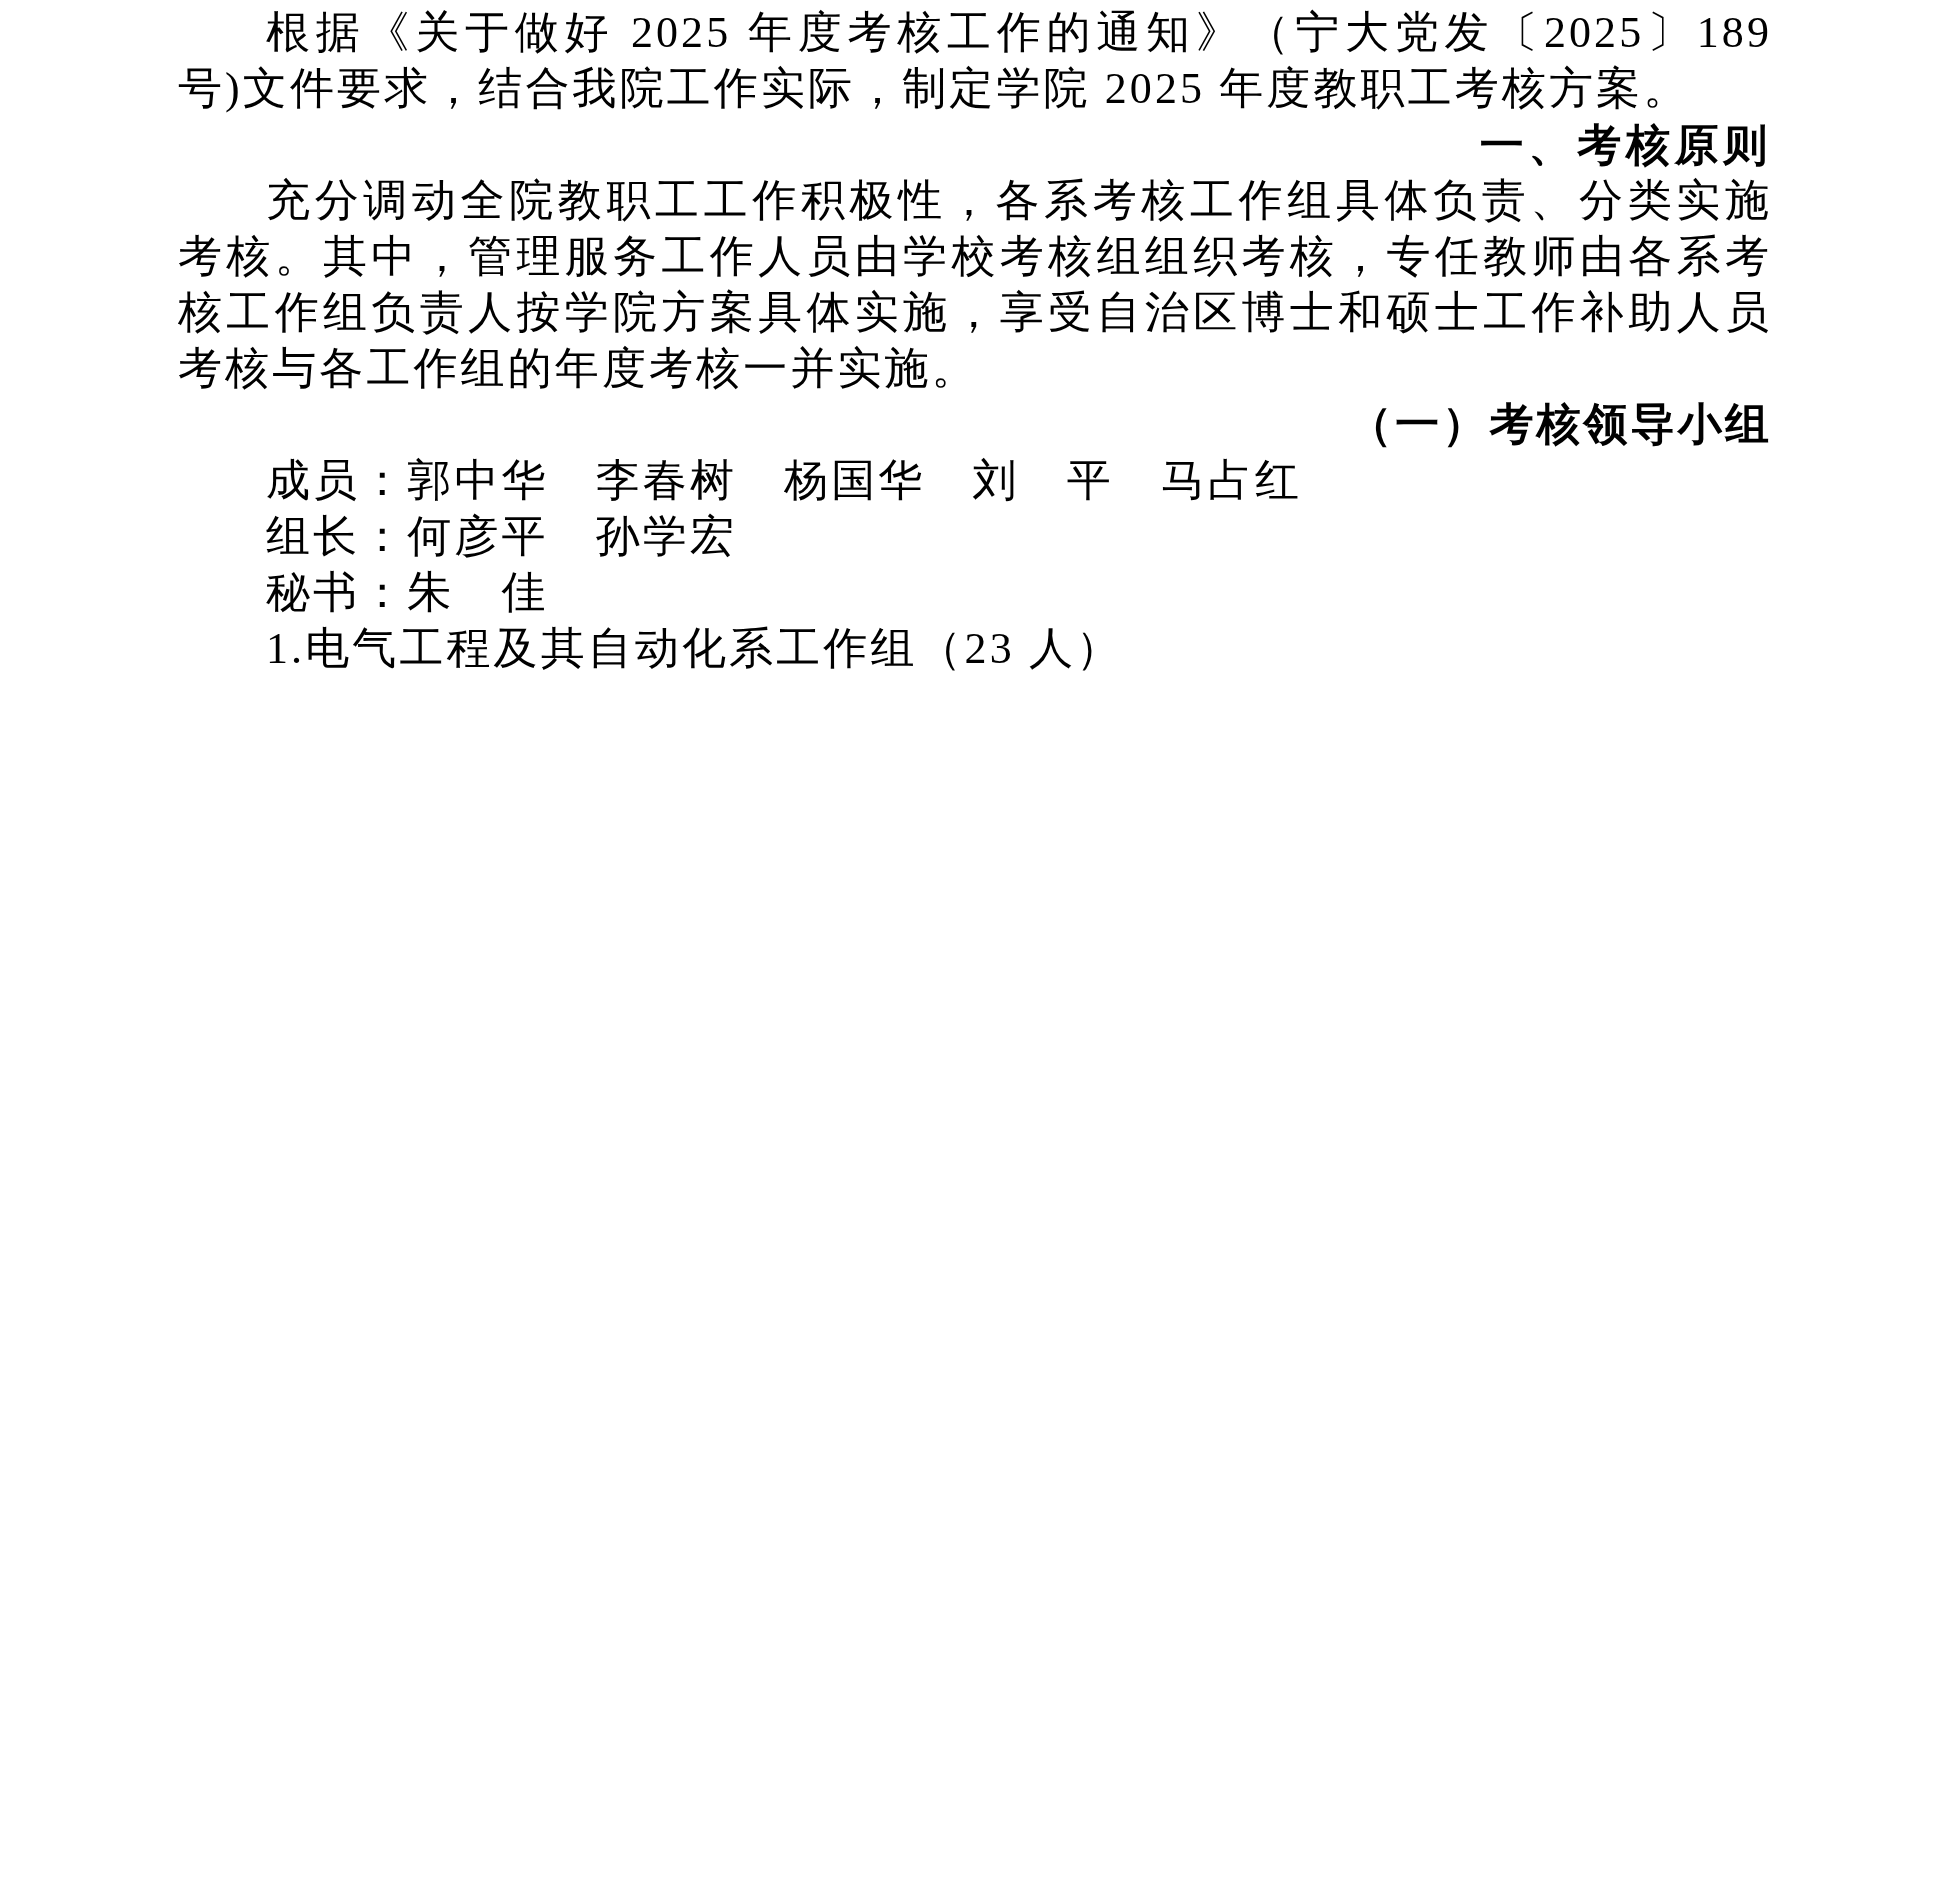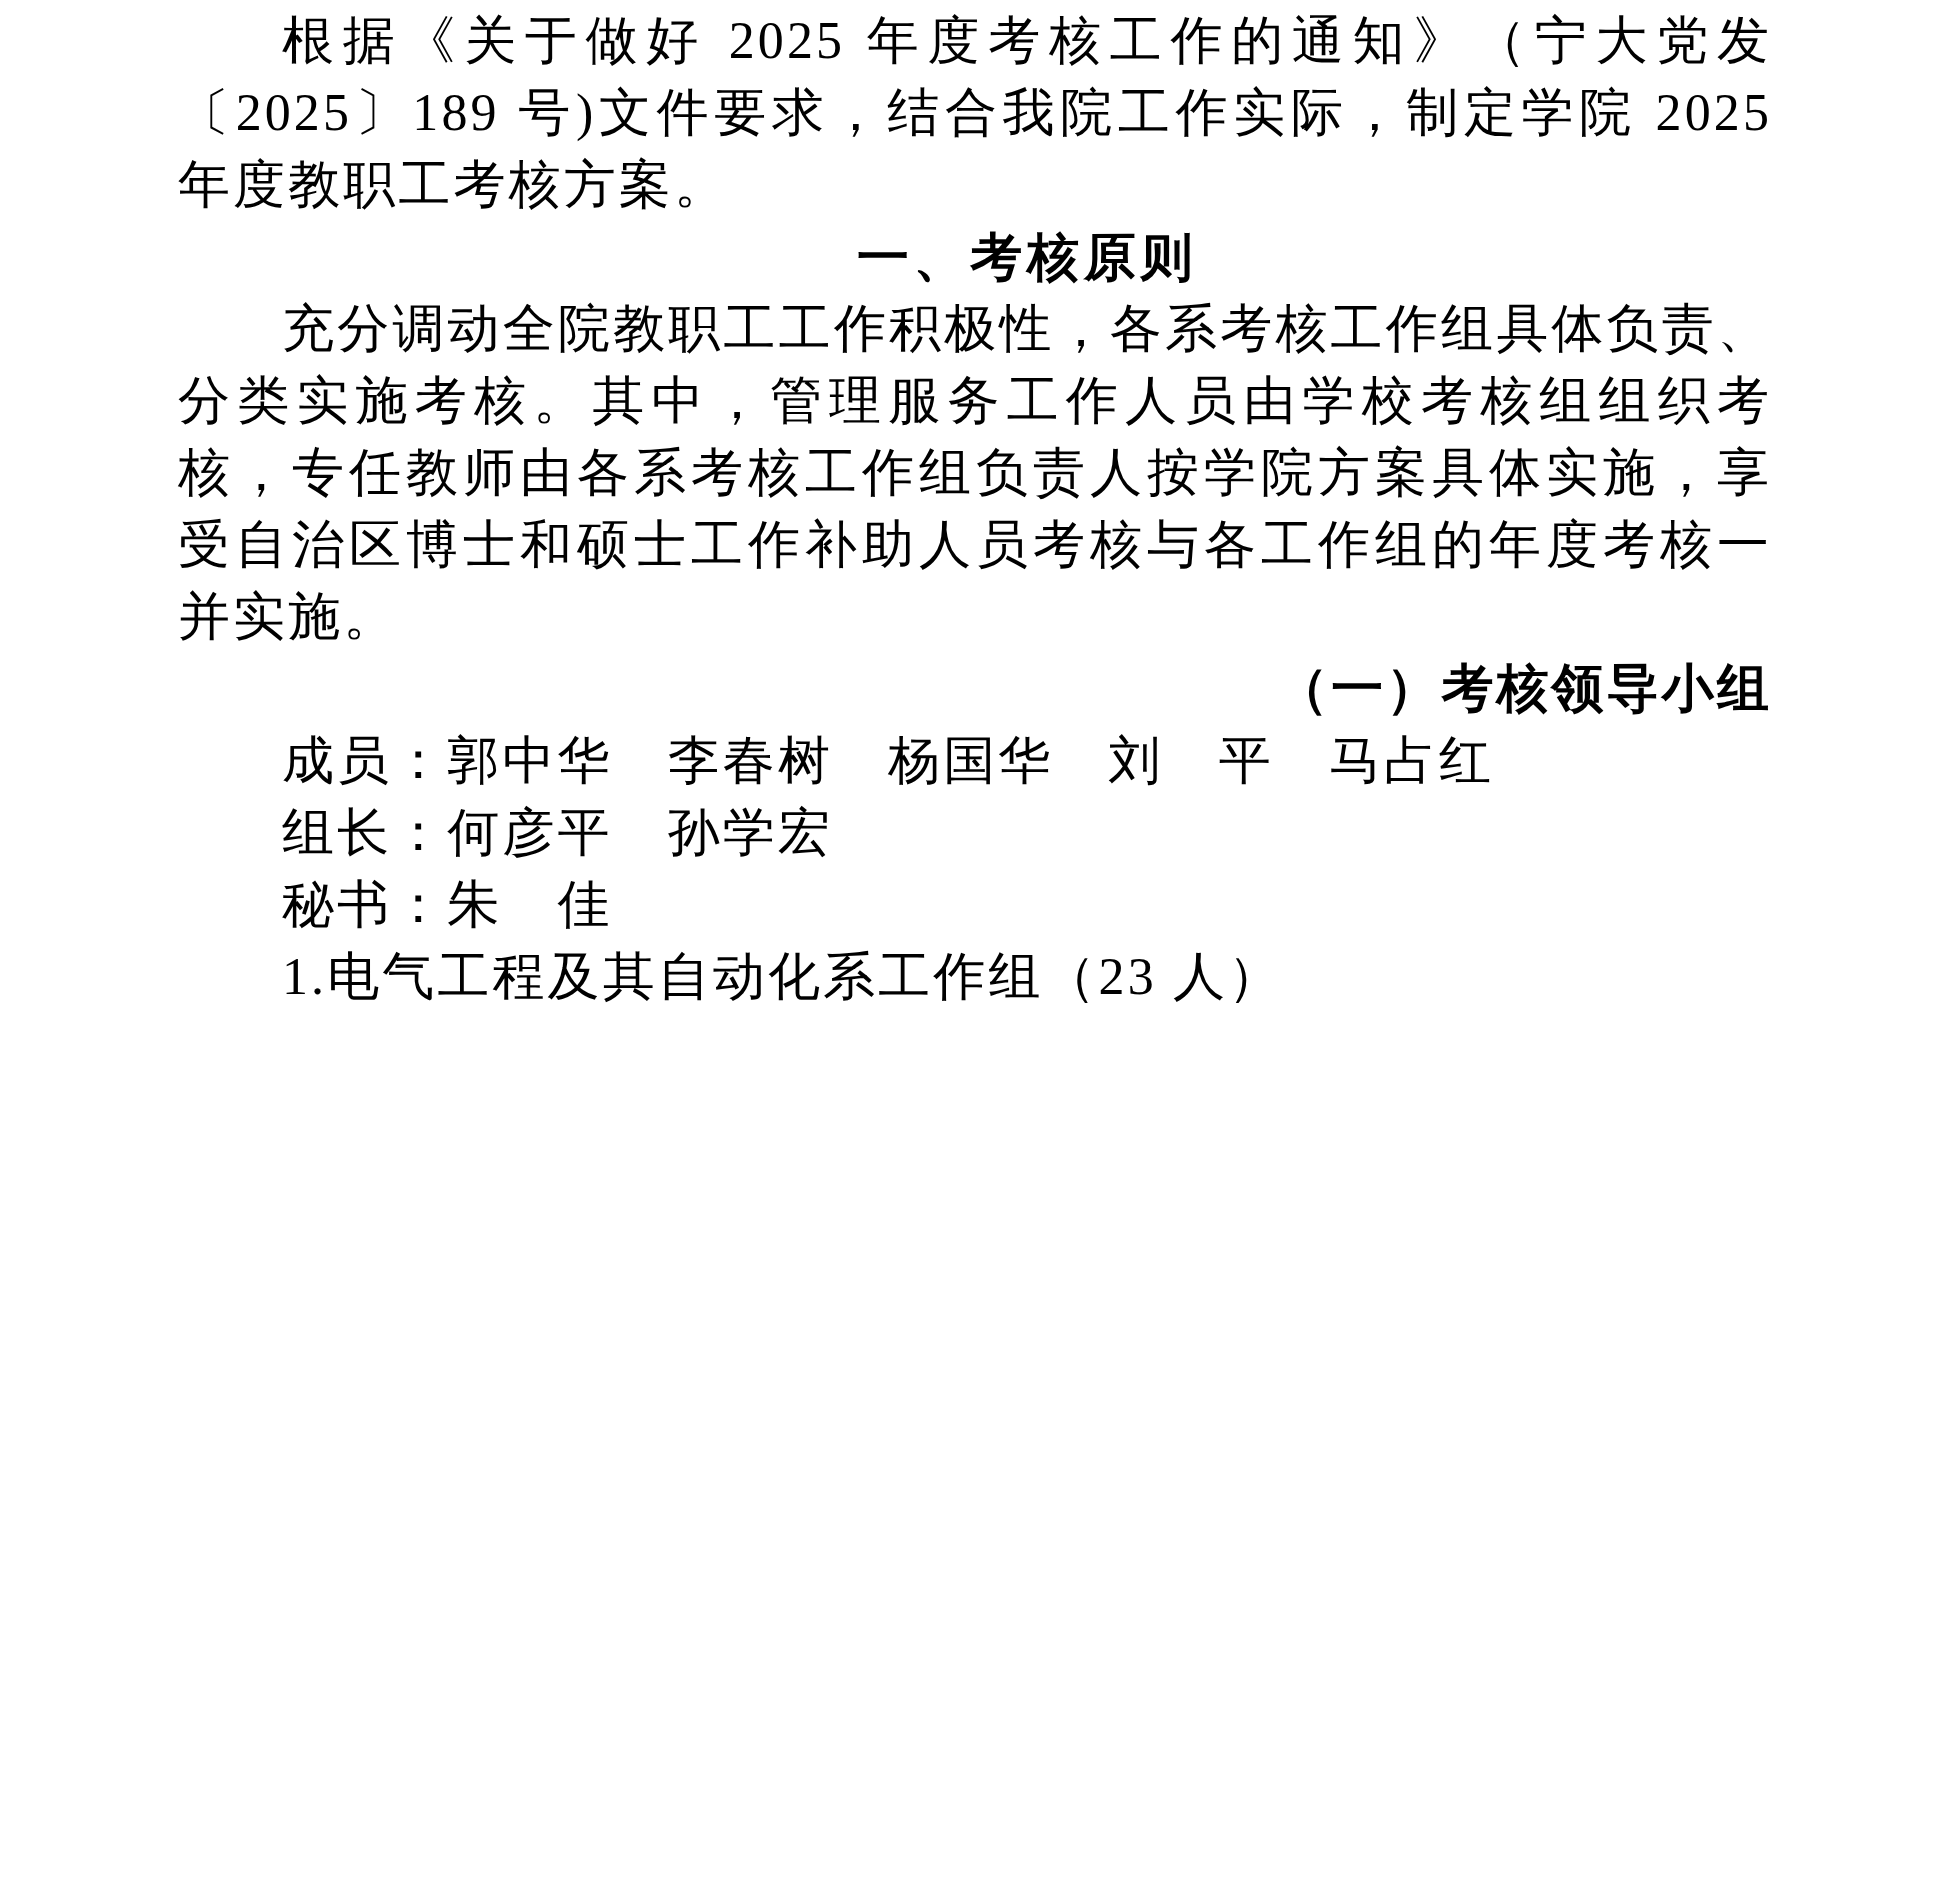--- a/index.html
+++ b/index.html
@@ -14,37 +14,37 @@
     background: #ffffff;
     overflow: hidden;
     box-sizing: border-box;
   }
   .doc {
     box-sizing: border-box;
     width: 100%;
     height: 100%;
     padding: 4.7px 178px 0 178px;
     font-family: "Liberation Serif", serif;
-    font-size: 52px;
-    line-height: 72px;
+    font-size: 44px;
+    line-height: 56px;
     letter-spacing: 3.1px;
     color: #000000;
     text-align: justify;
   }
   .doc p {
     margin: 0;
     padding: 0;
     text-indent: 2em;
   }
   
   .h-sans {
     font-family: "Liberation Sans", sans-serif;
     font-weight: bold;
     letter-spacing: 4.7px;
-    text-align: center;
+    text-align: right;
   }
   
   .h-kai {
     font-weight: bold;
     text-align: right;
   }
   
   .plain {
     text-align: left;
   }

